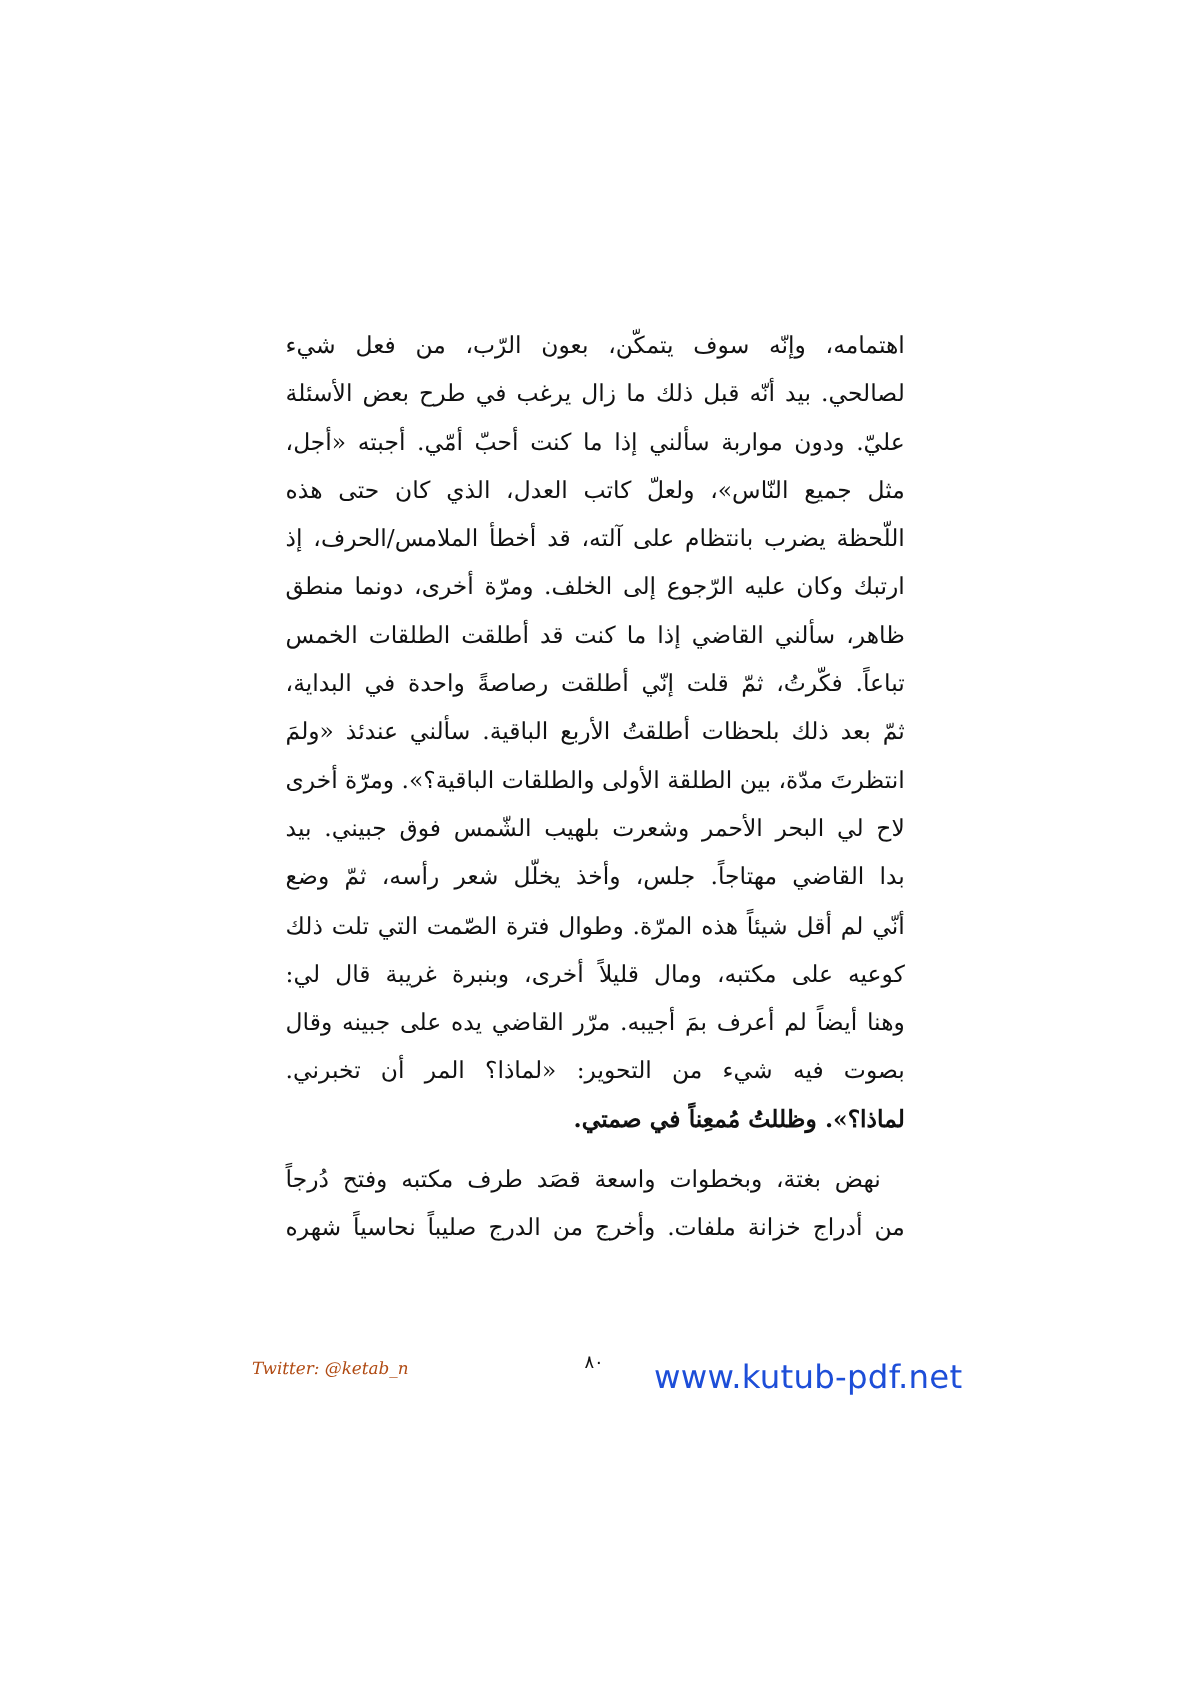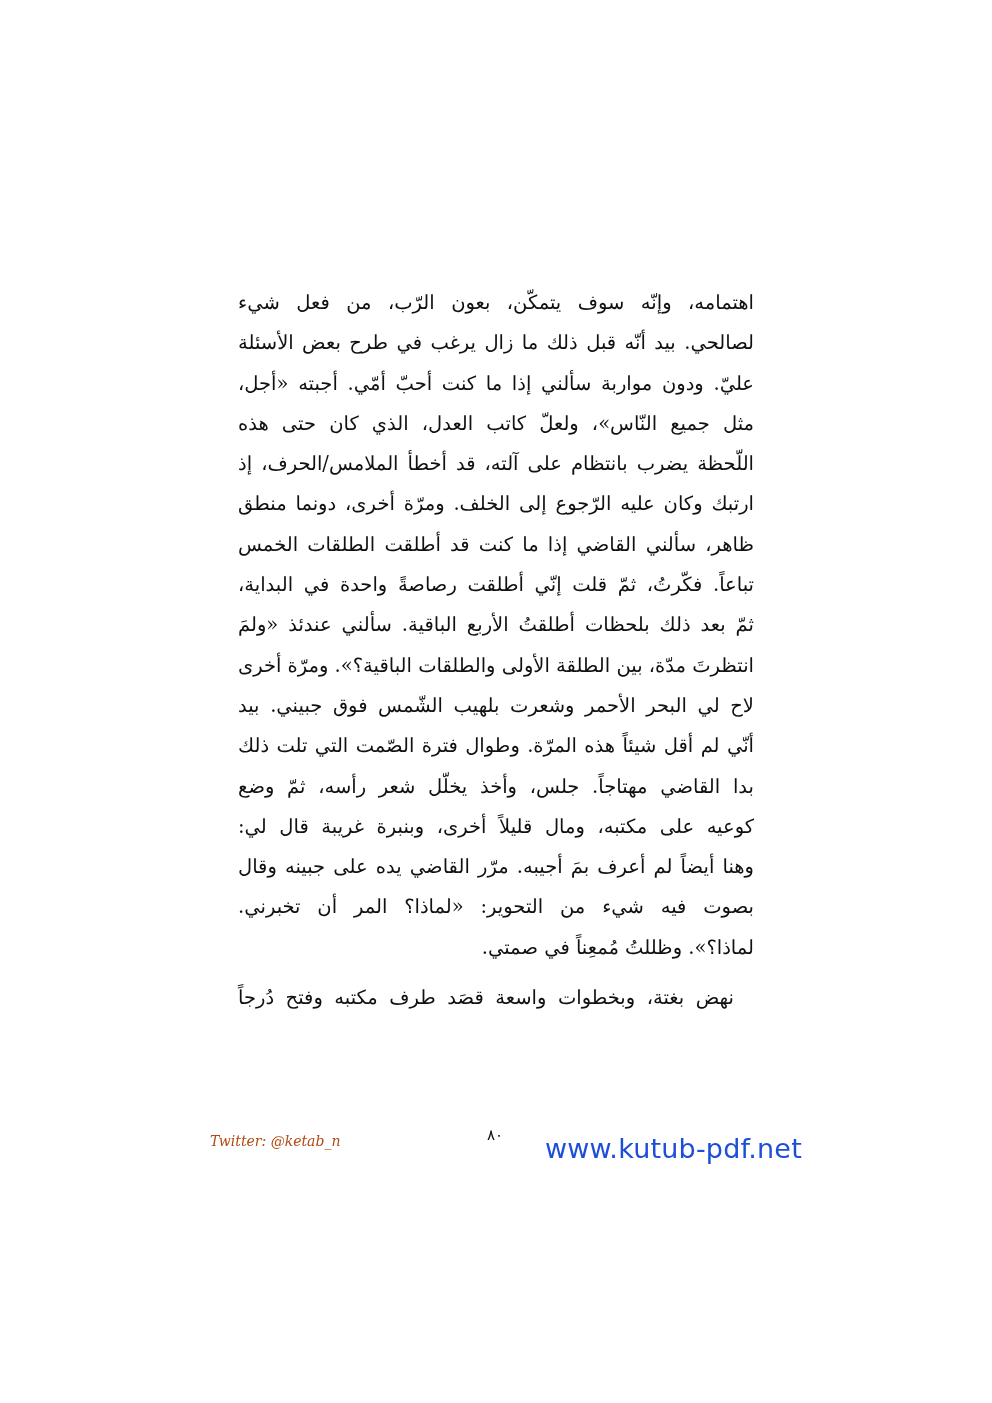--- a/index.html
+++ b/index.html
@@ -17,37 +17,38 @@
       position: absolute;
       left: 0;
       top: 0;
       width: 992px;
       height: 1403px;
       background: #ffffff;
     }
     .text-block {
       position: absolute;
       left: 238px;
-      top: 283px;
+      top: 268px;
       width: 516px;
       direction: rtl;
       font-family: "DejaVu Serif", serif;
       font-size: 19.5px;
       line-height: 40.3px;
       color: #111111;
     }
     .line {
       display: block;
       text-align: justify;
       text-align-last: justify;
       white-space: nowrap;
       height: 40.3px;
     }
     .line.last {
       text-align-last: right;
+      font-weight: bold;
     }
     .para {
       margin: 0;
     }
     .para + .para {
       margin-top: 10px;
     }
     .para .line.indent {
       padding-right: 20px;
     }
@@ -92,28 +93,29 @@
       <span class="line">لصالحي. بيد أنّه قبل ذلك ما زال يرغب في طرح بعض الأسئلة</span>
       <span class="line">عليّ. ودون مواربة سألني إذا ما كنت أحبّ أمّي. أجبته «أجل،</span>
       <span class="line">مثل جميع النّاس»، ولعلّ كاتب العدل، الذي كان حتى هذه</span>
       <span class="line">اللّحظة يضرب بانتظام على آلته، قد أخطأ الملامس/الحرف، إذ</span>
       <span class="line">ارتبك وكان عليه الرّجوع إلى الخلف. ومرّة أخرى، دونما منطق</span>
       <span class="line">ظاهر، سألني القاضي إذا ما كنت قد أطلقت الطلقات الخمس</span>
       <span class="line">تباعاً. فكّرتُ، ثمّ قلت إنّي أطلقت رصاصةً واحدة في البداية،</span>
       <span class="line">ثمّ بعد ذلك بلحظات أطلقتُ الأربع الباقية. سألني عندئذ «ولمَ</span>
       <span class="line">انتظرتَ مدّة، بين الطلقة الأولى والطلقات الباقية؟». ومرّة أخرى</span>
       <span class="line">لاح لي البحر الأحمر وشعرت بلهيب الشّمس فوق جبيني. بيد</span>
+      <span class="line">بدا القاضي مهتاجاً. جلس، وأخذ يخلّل شعر رأسه، ثمّ وضع</span>
       <span class="line">أنّي لم أقل شيئاً هذه المرّة. وطوال فترة الصّمت التي تلت ذلك</span>
-      <span class="line">بدا القاضي مهتاجاً. جلس، وأخذ يخلّل شعر رأسه، ثمّ وضع</span>
       <span class="line">كوعيه على مكتبه، ومال قليلاً أخرى، وبنبرة غريبة قال لي:</span>
       <span class="line">وهنا أيضاً لم أعرف بمَ أجيبه. مرّر القاضي يده على جبينه وقال</span>
       <span class="line">بصوت فيه شيء من التحوير: «لماذا؟ المر أن تخبرني.</span>
       <span class="line last">لماذا؟». وظللتُ مُمعِناً في صمتي.</span>
     </div>
     <div class="para">
       <span class="line indent">نهض بغتة، وبخطوات واسعة قصَد طرف مكتبه وفتح دُرجاً</span>
+      <span class="line">من أدراج خزانة ملفات. وأخرج من الدرج صليباً نحاسياً شهره</span>
     </div>
   </div>
 
   <div class="footer-twitter">Twitter: @ketab_n</div>
   <div class="page-number">٨٠</div>
   <div class="watermark">www.kutub-pdf.net</div>
 </div>
 
 </body></html>

